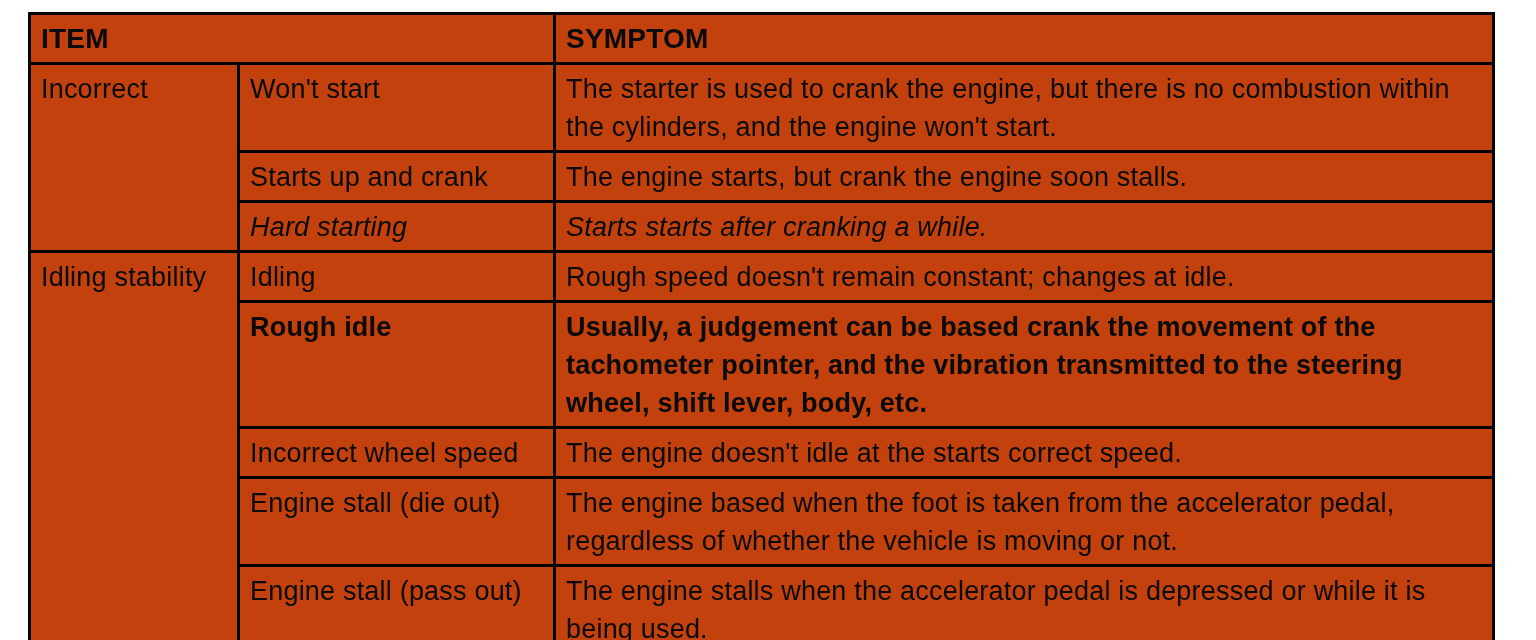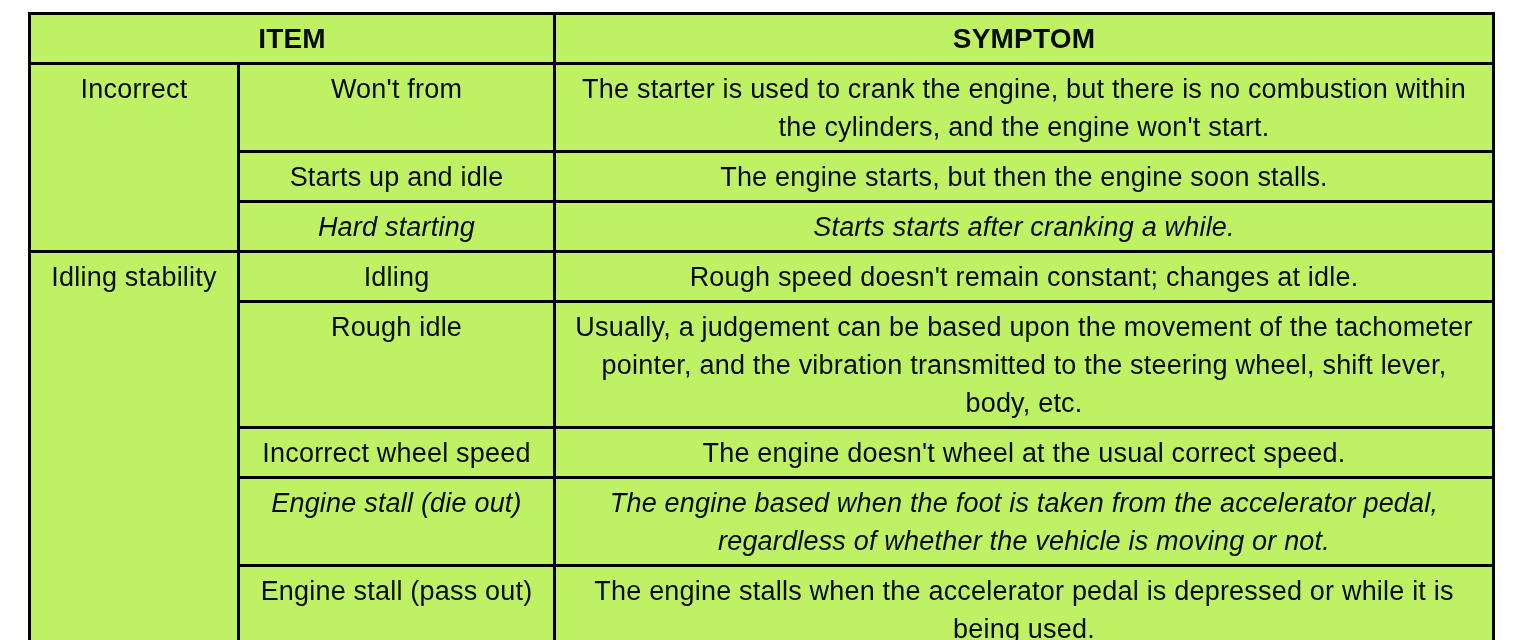--- a/index.html
+++ b/index.html
@@ -31,42 +31,42 @@
   }
 
   table.tstable col.c-item  { width: 209px; }
   table.tstable col.c-sub   { width: 316px; }
   table.tstable col.c-symp  { width: 939px; }
 
   table.tstable th,
   table.tstable td {
     border: 3px solid #000000;
     vertical-align: top;
-    text-align: center;
+    text-align: left;
     padding: 5px 10px 4px 10px;
     font-size: 27px;
     line-height: 38px;
     letter-spacing: 0.2px;
-    background: #bef264;
+    background: #c2410c;
     overflow: hidden;
   }
 
   table.tstable th {
     font-weight: bold;
     font-size: 28px;
   }
 
   tr.h-head { height: 45px; }
   tr.h-r1   { height: 84px; }
   tr.h-r2   { height: 46px; }
   tr.h-r3   { height: 47px; font-style: italic; }
   tr.h-r4   { height: 47px; }
-  tr.h-r5   { height: 118px; }
+  tr.h-r5   { height: 118px; font-weight: bold; }
   tr.h-r6   { height: 47px; }
-  tr.h-r7   { height: 83px; font-style: italic; }
+  tr.h-r7   { height: 83px; }
   tr.h-r8   { height: 85px; }
 </style>
 </head>
 <body>
 
 <div class="page">
   <table class="tstable">
     <colgroup>
       <col class="c-item">
       <col class="c-sub">
@@ -74,43 +74,43 @@
     </colgroup>
     <thead>
       <tr class="h-head">
         <th colspan="2">ITEM</th>
         <th>SYMPTOM</th>
       </tr>
     </thead>
     <tbody>
       <tr class="h-r1">
         <td rowspan="3">Incorrect</td>
-        <td>Won't from</td>
+        <td>Won't start</td>
         <td>The starter is used to crank the engine, but there is no combustion within the cylinders, and the engine won't start.</td>
       </tr>
       <tr class="h-r2">
-        <td>Starts up and idle</td>
-        <td>The engine starts, but then the engine soon stalls.</td>
+        <td>Starts up and crank</td>
+        <td>The engine starts, but crank the engine soon stalls.</td>
       </tr>
       <tr class="h-r3">
         <td>Hard starting</td>
         <td>Starts starts after cranking a while.</td>
       </tr>
       <tr class="h-r4">
         <td rowspan="5">Idling stability</td>
         <td>Idling</td>
         <td>Rough speed doesn't remain constant; changes at idle.</td>
       </tr>
       <tr class="h-r5">
         <td>Rough idle</td>
-        <td>Usually, a judgement can be based upon the movement of the tachometer pointer, and the vibration transmitted to the steering wheel, shift lever, body, etc.</td>
+        <td>Usually, a judgement can be based crank the movement of the tachometer pointer, and the vibration transmitted to the steering wheel, shift lever, body, etc.</td>
       </tr>
       <tr class="h-r6">
         <td>Incorrect wheel speed</td>
-        <td>The engine doesn't wheel at the usual correct speed.</td>
+        <td>The engine doesn't idle at the starts correct speed.</td>
       </tr>
       <tr class="h-r7">
         <td>Engine stall (die out)</td>
         <td>The engine based when the foot is taken from the accelerator pedal, regardless of whether the vehicle is moving or not.</td>
       </tr>
       <tr class="h-r8">
         <td>Engine stall (pass out)</td>
         <td>The engine stalls when the accelerator pedal is depressed or while it is being used.</td>
       </tr>
     </tbody>

